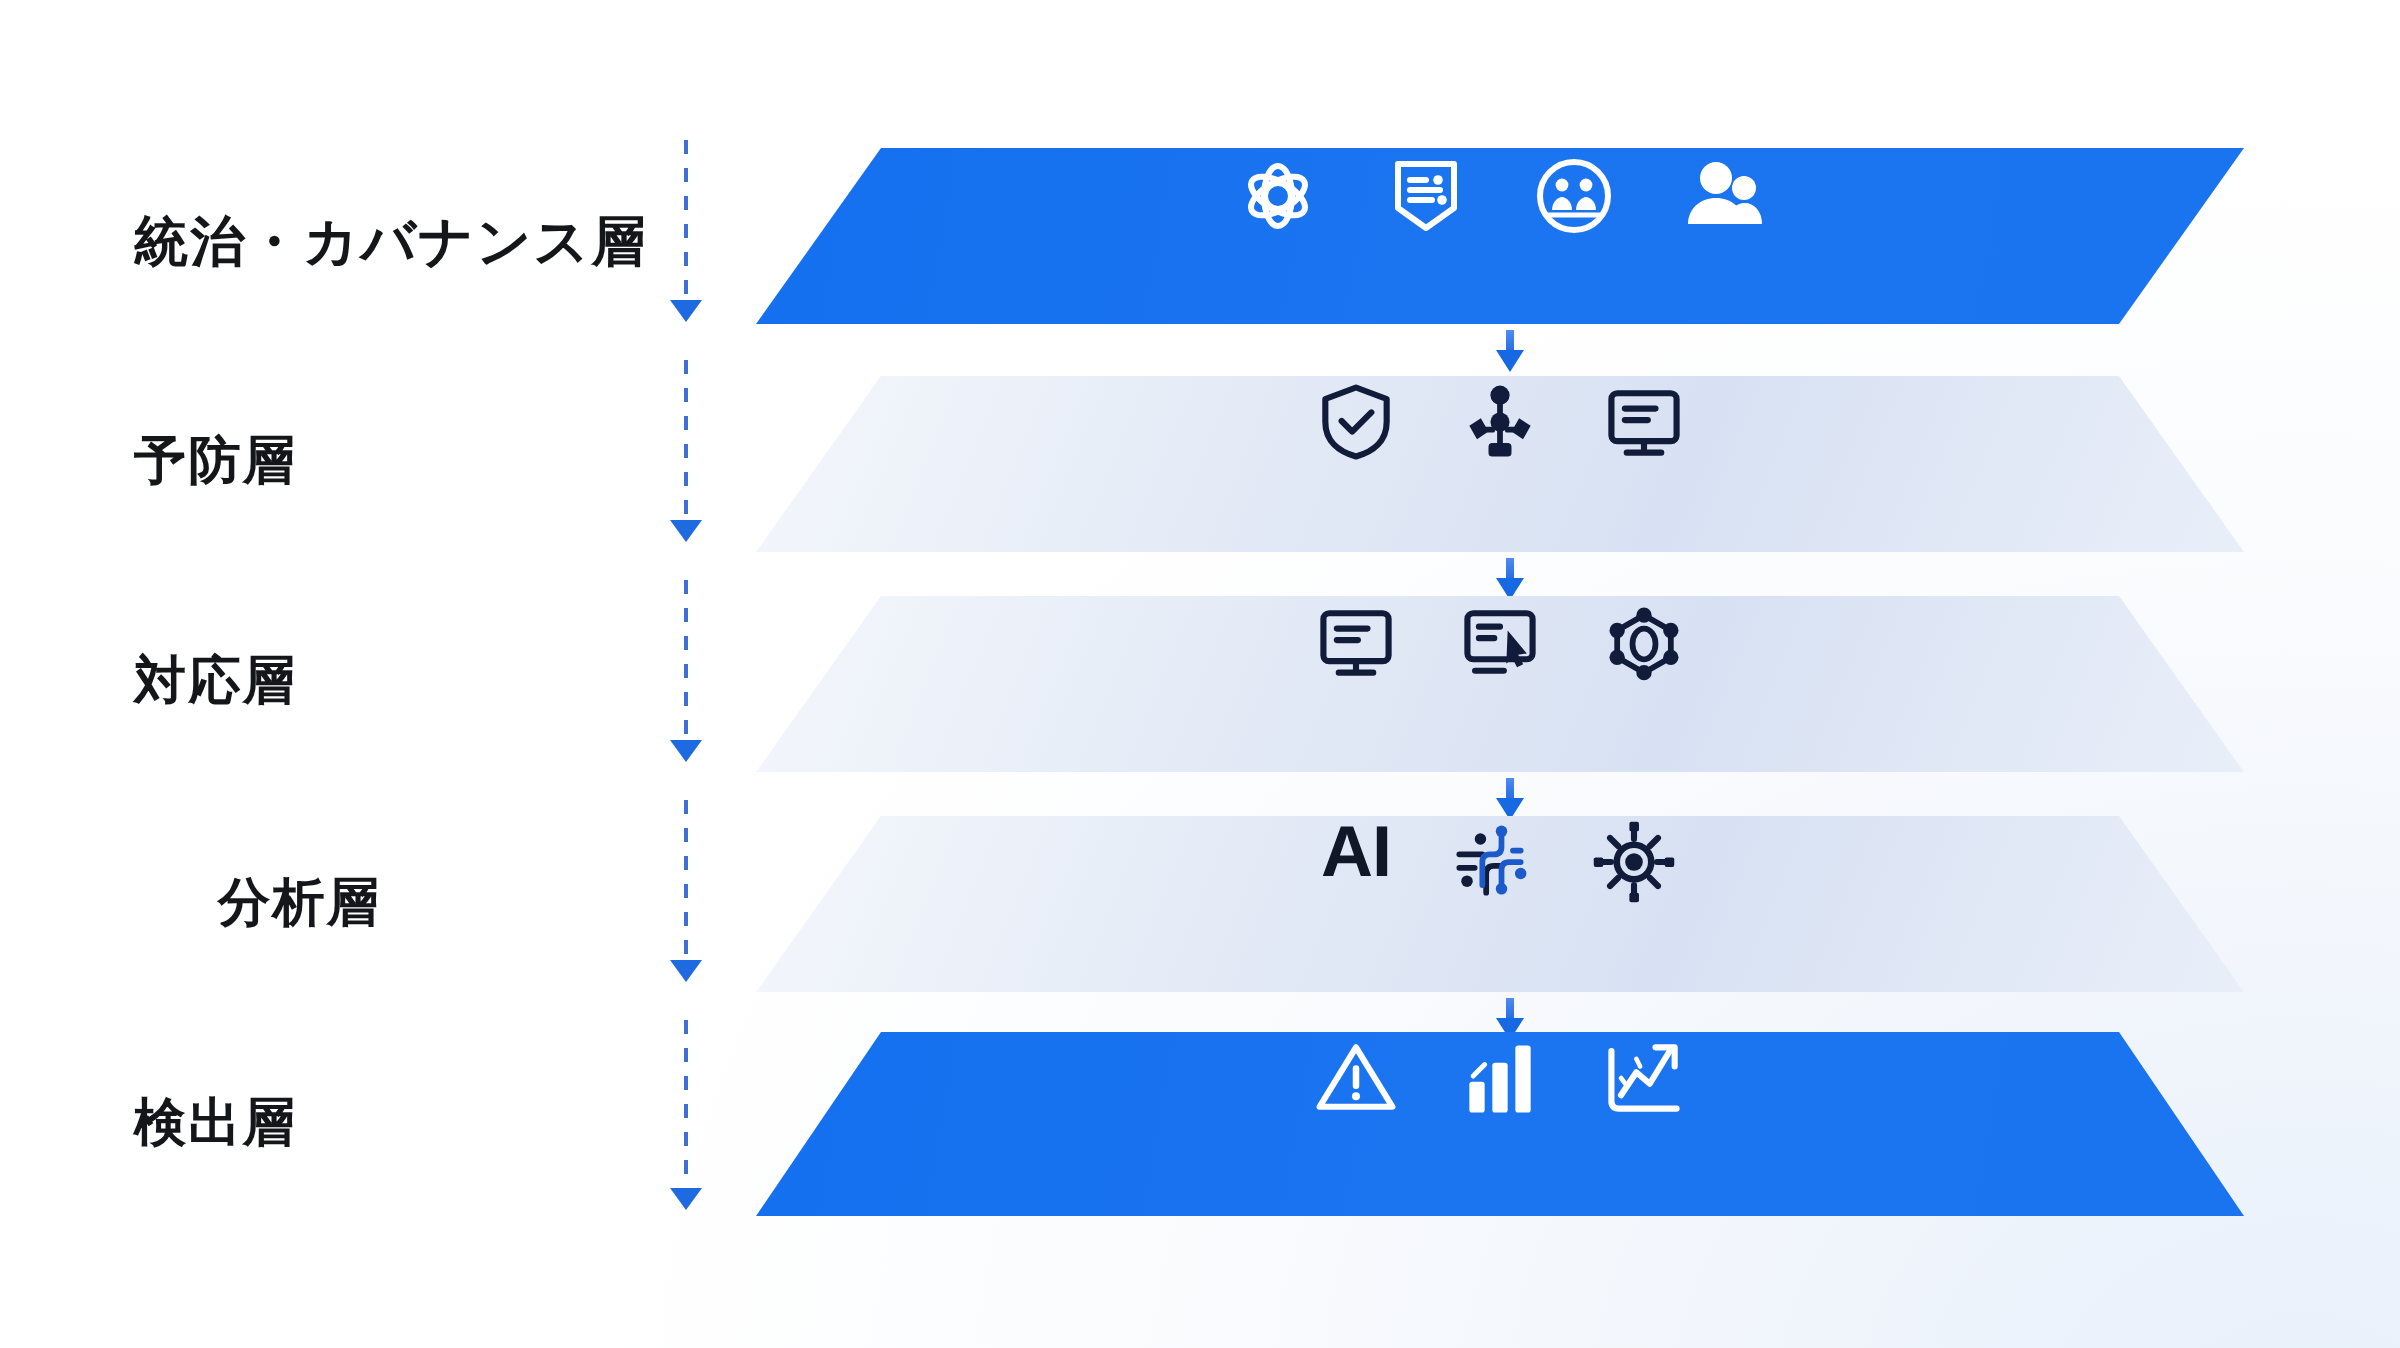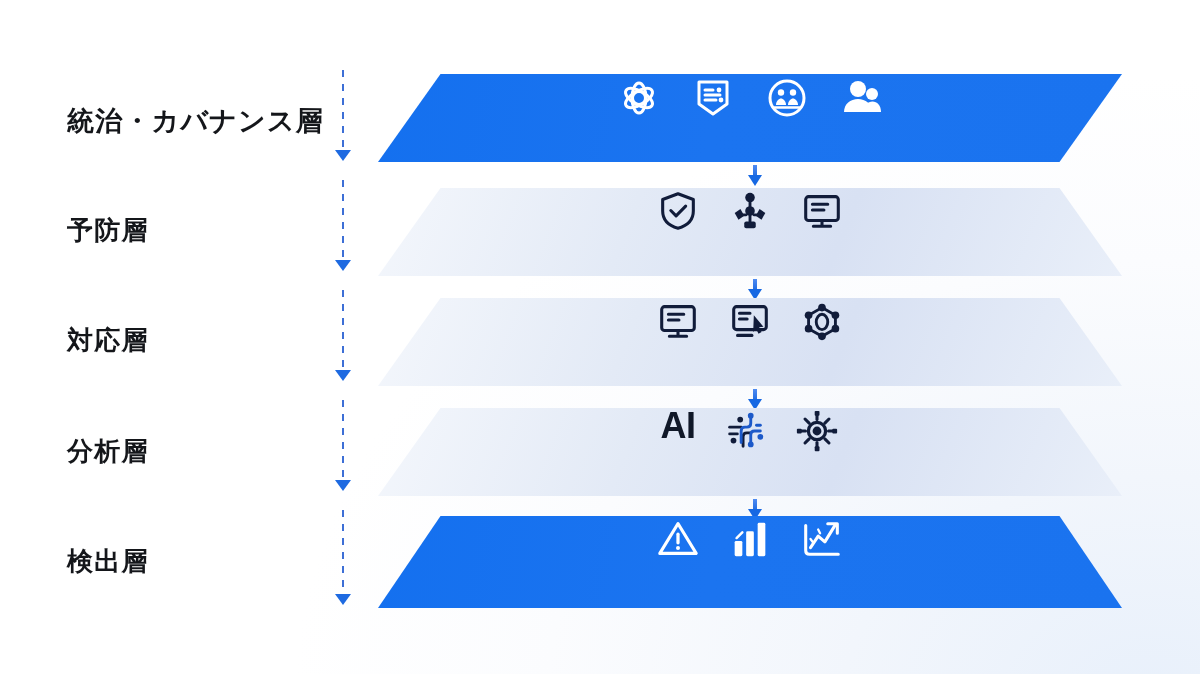--- a/index.html
+++ b/index.html
@@ -122,21 +122,21 @@
     <div class="rail-seg" style="top:400px;height:82px;"></div>
     <div class="rail-arrow" style="top:480px;"></div>
 
     <div class="rail-seg" style="top:510px;height:86px;"></div>
     <div class="rail-arrow" style="top:594px;"></div>
   </div>
 
   <div class="layer-label" style="top:108px;">統治・カバナンス層</div>
   <div class="layer-label small" style="top:218px;font-family:Liberation Serif, serif;">予防層</div>
   <div class="layer-label small" style="top:328px;font-family:Liberation Serif, serif;">対応層</div>
-  <div class="layer-label small" style="top:438px;">分析層</div>
+  <div class="layer-label small" style="top:438px;margin-left:42px;">分析層</div>
   <div class="layer-label small" style="top:548px;">検出層</div>
 
   <div class="band solid" style="left:378px;top:74px;width:744px;">
     <div class="shape"></div>
     <div class="content">
 
       <svg class="ico" width="48" height="48" viewBox="0 0 48 48">
         <g fill="none" stroke="#ffffff" stroke-width="3" stroke-linecap="round">
           <circle cx="24" cy="24" r="6.5"></circle>
           <ellipse cx="24" cy="24" rx="15" ry="7" transform="rotate(30 24 24)"></ellipse>

